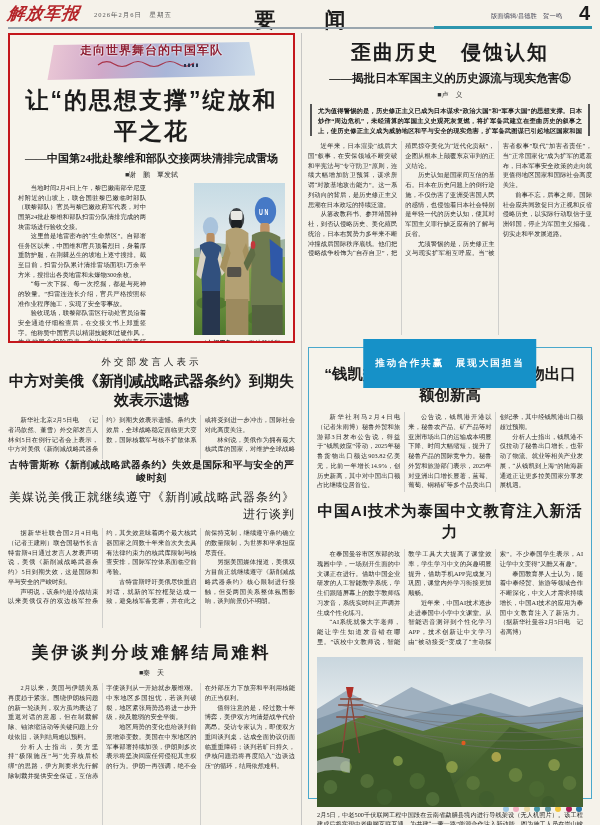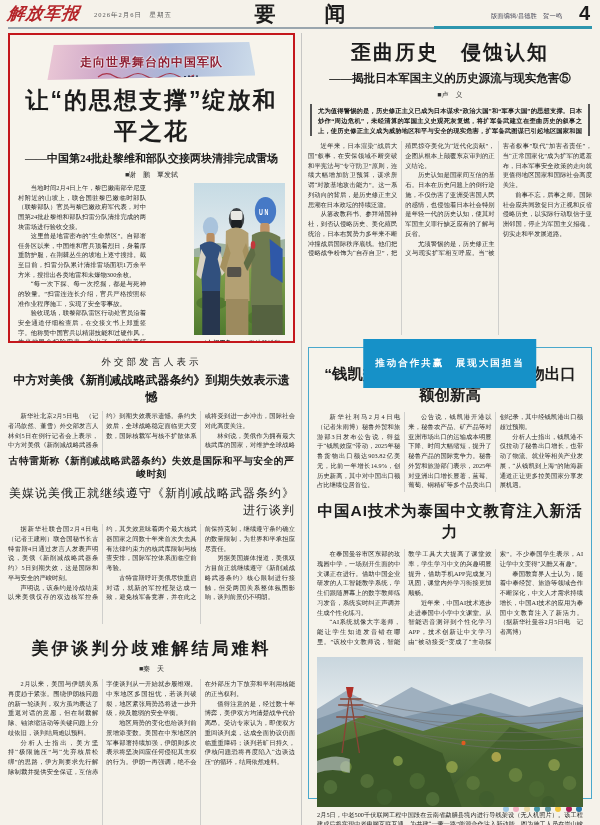--- a/index.html
+++ b/index.html
@@ -11,21 +11,21 @@
   }
   
   .hdr { position:absolute; top:0; left:8px; right:8px; height:26px; }
   .masthead {
     position:absolute; left:0; top:2px; font-size:17px; font-weight:bold;
     font-style:italic; color:#b5252a; transform:skewX(-8deg);
     font-family:"DejaVu Serif", serif; letter-spacing:1px;
   }
   .hdr-date { position:absolute; left:86px; top:11px; font-size:6.5px; color:#555; letter-spacing:1px; }
   .hdr-section {
-    position:absolute; left:50%; top:0; transform:translateX(-50%);
+    position:absolute; left:50%; top:6px; transform:translateX(-50%);
     font-size:21px; font-weight:bold; letter-spacing:14px; text-indent:14px;
     font-family:"Liberation Sans", sans-serif; white-space:nowrap;
   }
   .hdr-editor { position:absolute; right:30px; top:12px; font-size:6.3px; color:#445; }
   .hdr-page { position:absolute; right:2px; top:2px; font-size:20px; font-weight:bold; font-family:"Liberation Sans", sans-serif; }
   .hdr-rule { position:absolute; top:27px; left:8px; right:8px; height:2px; background:#9aa6ae; }
   .hdr-rule-teal { position:absolute; top:26px; right:8px; width:158px; height:3px; background:#2d96ae; }
   
   .cols { position:absolute; top:33px; left:8px; width:584px; display:flex; }
   .col-left { width:292px; }
@@ -41,39 +41,39 @@
   .byline { text-align:center; font-size:7px; color:#333; }
   
   .red-box {
     border:2.5px solid #c4171c; height:310px; padding:5px 8px 6px;
     background:#f7f4ec; overflow:hidden;
   }
   .banner {
     width:208px; height:38px; margin:2px auto 5px; position:relative;
     background:linear-gradient(100deg,#ecc9d6 0%,#cfa9c9 28%,#a9b6d8 58%,#cddcea 100%);
     clip-path:polygon(3% 8%, 97% 0%, 100% 88%, 0% 100%);
-    display:flex; flex-direction:column; align-items:center; justify-content:flex-end;
+    display:flex; flex-direction:column; align-items:center; justify-content:flex-start;
   }
   .banner-title { font-size:12px; font-weight:bold; color:#8e1f33; letter-spacing:1px;
     font-family:"Liberation Sans", sans-serif; text-shadow:0 0 2px #fff,0 0 2px #fff; }
   .banner-squiggle { margin-top:1px; }
   .feat-headline { font-size:23px; letter-spacing:2px; margin-top:2px; }
   .feat-subhead { font-size:11px; font-weight:bold; text-align:center; margin-top:4px; }
   .feat-byline { margin:4px 0 3px; }
   .feat-row { display:flex; gap:6px; height:196px; }
   .feat-body { width:128px; font-size:6.35px; line-height:1.52; text-align:justify; overflow:hidden; color:#2a2a2a; }
   .feat-right { flex:1; display:flex; flex-direction:column;padding-left:42px; }
   .photo-peace { width:100%; height:152px; display:block; }
   .caption-block { margin-top:3px; flex:1; column-count:2; column-gap:6px;
     font-size:6.3px; line-height:1.5; overflow:hidden; }
   .caption-block .note { font-weight:bold; text-indent:1em; }
   
   .mofa { margin-top:13px; }
   .kicker { text-align:center; font-size:9.5px; letter-spacing:3px; color:#222; }
-  .mofa-headline { font-size:12px; margin:3px 0 5px; letter-spacing:0; }
+  .mofa-headline { font-size:15px; margin:3px 0 5px; letter-spacing:0; }
   .mofa-body { height:44px; }
   
   .gut { }
   .gut-headline { font-size:9.7px; letter-spacing:0.5px; }
   .gut-subhead { text-align:right; font-size:12px; letter-spacing:1px; margin:4px 0 5px; color:#222; }
   .gut-body { height:100px; }
   
   .usiran { margin-top:13px; }
   .usiran-headline { font-size:17px; letter-spacing:3px; }
   .usiran-byline { margin:4px 0 5px; }

